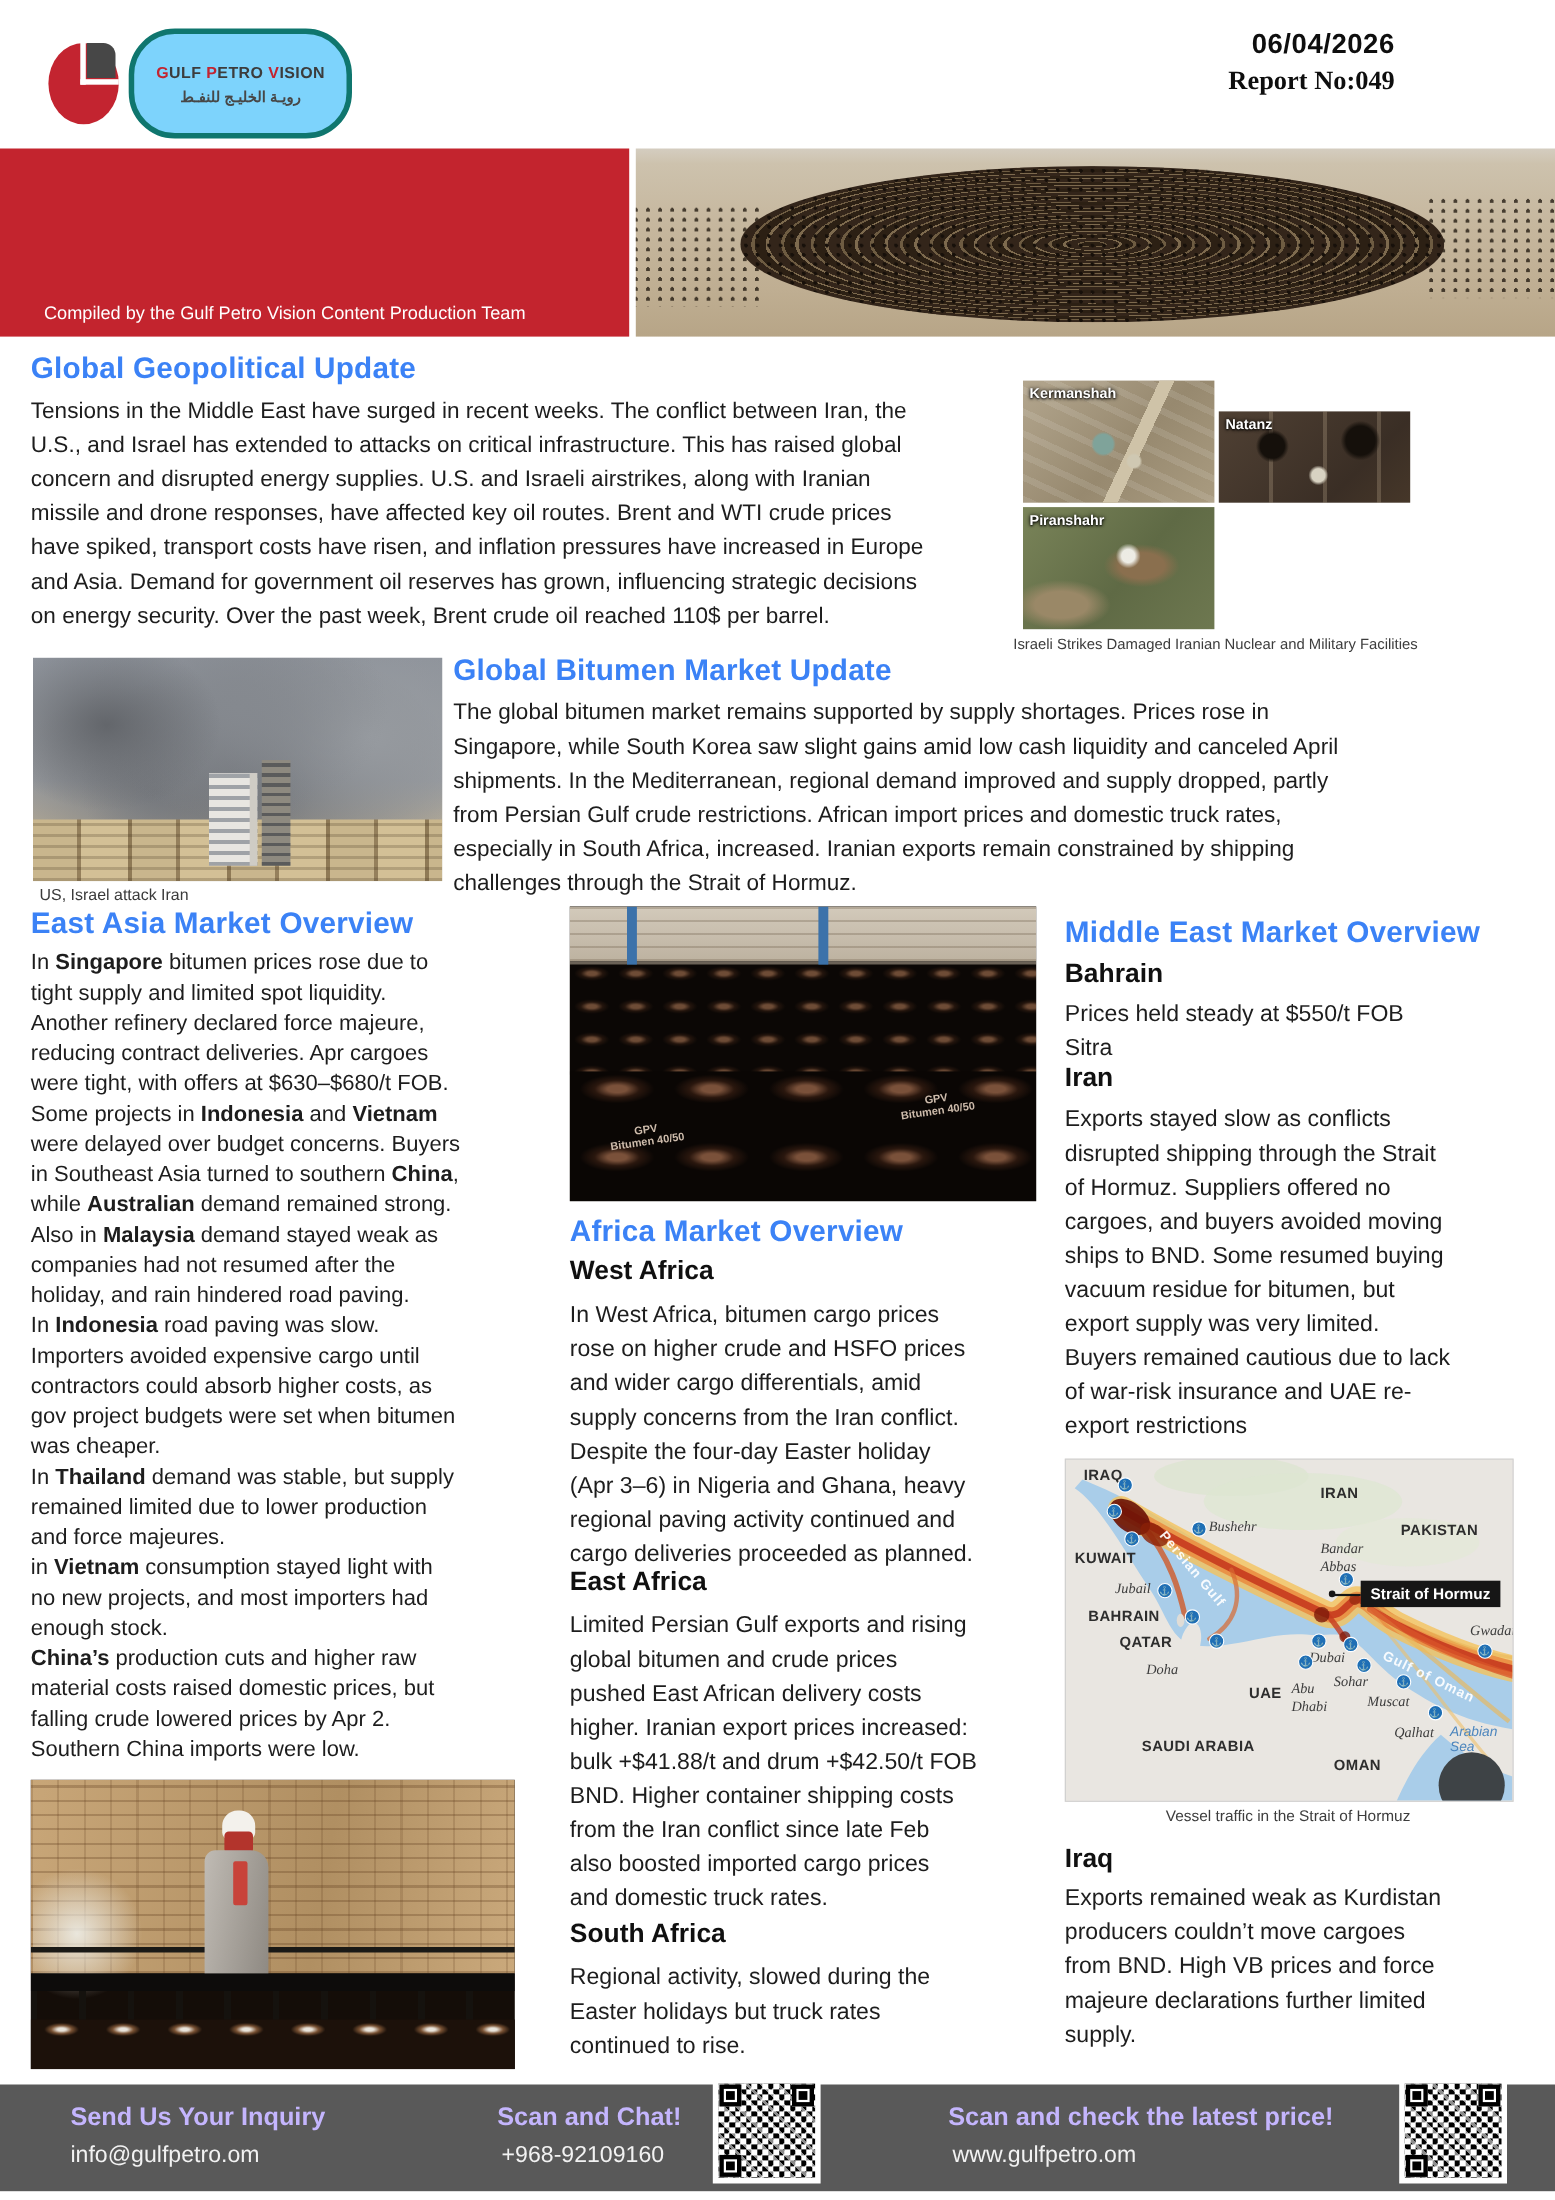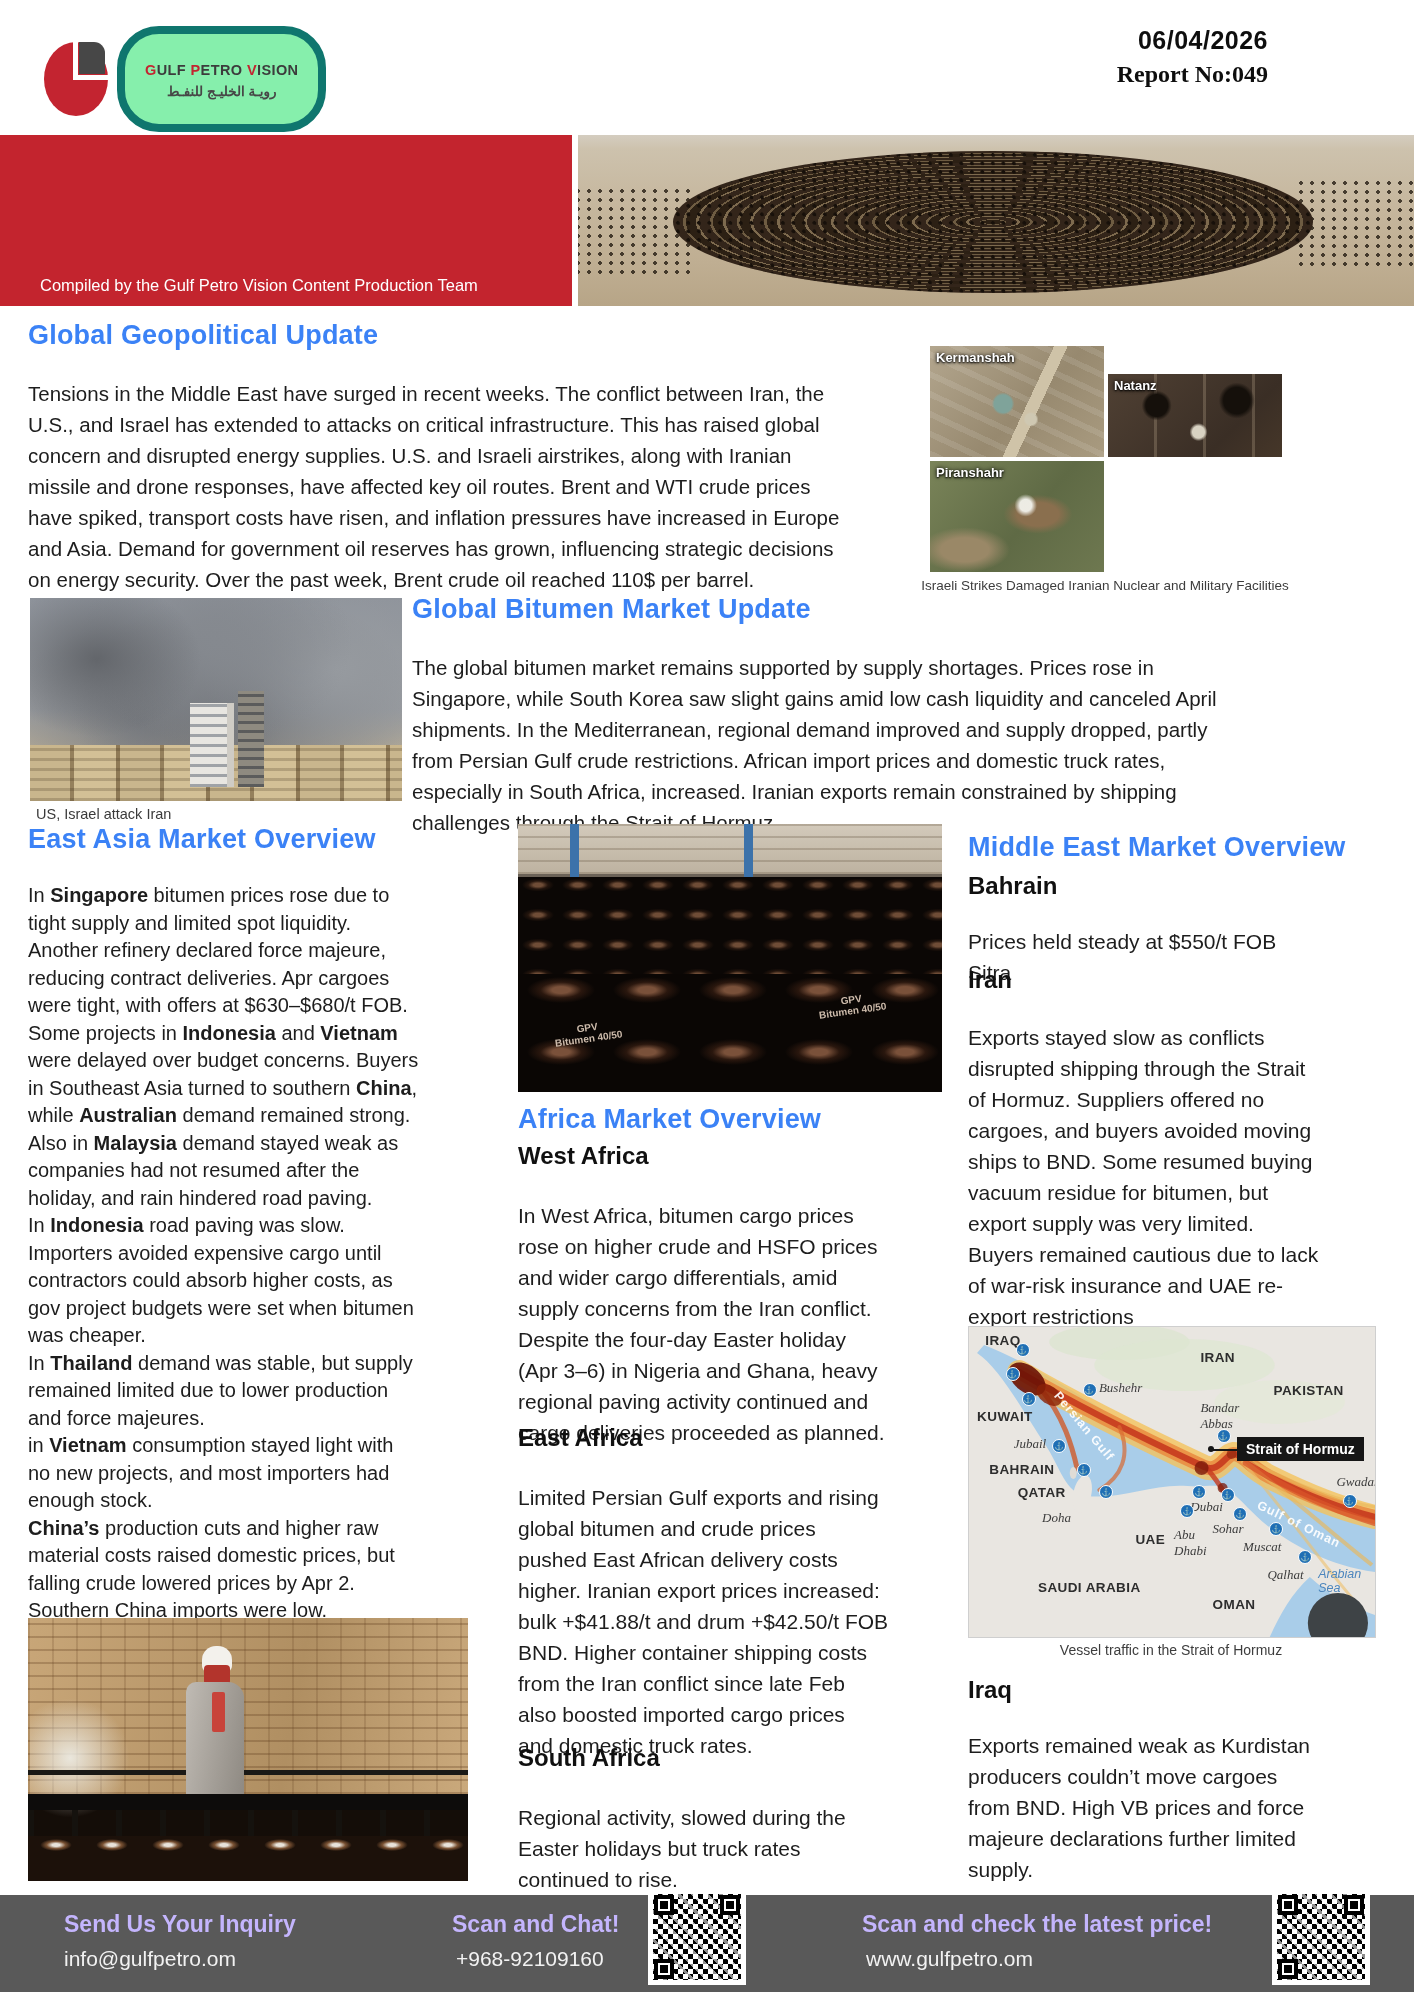--- a/index.html
+++ b/index.html
@@ -8,21 +8,21 @@
   .abs{position:absolute;}
   b{font-weight:bold;}
 
   
   .logo-wrap{left:44px;top:26px;display:flex;align-items:center;gap:9px;}
   .lgmark{position:relative;width:64px;height:74px;}
   .lg-c{position:absolute;inset:0;background:#c32430;border-radius:50%;}
   .lg-gapv{position:absolute;left:29px;top:0;width:5px;height:38px;background:#fff;}
   .lg-gaph{position:absolute;left:29px;top:33px;width:35px;height:5px;background:#fff;}
   .lg-sq{position:absolute;left:35px;top:0;width:26px;height:32px;background:#474747;border-radius:0 11px 0 0;}
-  .lgpill{height:76px;border:8px solid #0f766e;border-radius:42px;padding:8px 20px 6px;background:#86efac;
+  .lgpill{height:76px;border:5px solid #0f766e;border-radius:42px;padding:8px 20px 6px;background:#7dd3fc;
           display:flex;flex-direction:column;justify-content:center;}
   .lgbrand{font-size:14.5px;font-weight:bold;letter-spacing:.4px;color:#3c3c3c;white-space:nowrap;}
   .lgbrand .red{color:#c32430;}
   .lgarab{font-size:13.5px;color:#474747;font-weight:bold;text-align:center;margin-top:5px;}
   .datebox{right:146px;top:26px;text-align:right;font-weight:800;color:#0e0e0e;}
   .date-line{font-size:25px;letter-spacing:.5px;}
   .report-line{font-size:24px;margin-top:6px;font-family:Liberation Serif, serif;}
 
   
   .banner-red{left:0;top:135px;width:572px;height:171px;background:#c3242e;}
@@ -35,21 +35,21 @@
         radial-gradient(circle 2.6px at 5px 4px,#17100a 70%,transparent 71%) 0 0/10.5px 8.5px,
         repeating-radial-gradient(ellipse 320px 71px at 50% 50%, #2c2014 0 10px, #6e5c42 10px 13px, #33251a 13px 24px, #7d6a4e 24px 27px);}
   .hero-side{position:absolute;width:130px;height:92px;
       background:radial-gradient(circle 2.6px at 5px 4px,#1a1209 70%,transparent 71%) 0 0/11px 9px;opacity:.75;}
   .hero-side.l{left:-16px;top:52px;}
   .hero-side.r{right:-12px;top:44px;}
 
   
   .h1s{font-size:27px;font-weight:800;color:#3b82f6;letter-spacing:.2px;}
   .h2s{font-size:24px;font-weight:800;color:#101010;}
-  .para{white-space:pre-line;color:#1d1d1d;margin-top:20px;}
+  .para{white-space:pre-line;color:#1d1d1d;}
   .para-wide{font-size:20.5px;line-height:31px;}
   .col-para{font-size:21px;line-height:31px;}
   .col-para-tight{font-size:20px;line-height:27.5px;}
   .caption{font-size:13.5px;color:#3d3d3d;}
 
   .geo-h{left:28px;top:320px;}
   .geo-p{left:28px;top:358px;width:960px;}
   .gbmu-h{left:412px;top:594px;}
   .gbmu-p{left:412px;top:632px;width:960px;}
 

